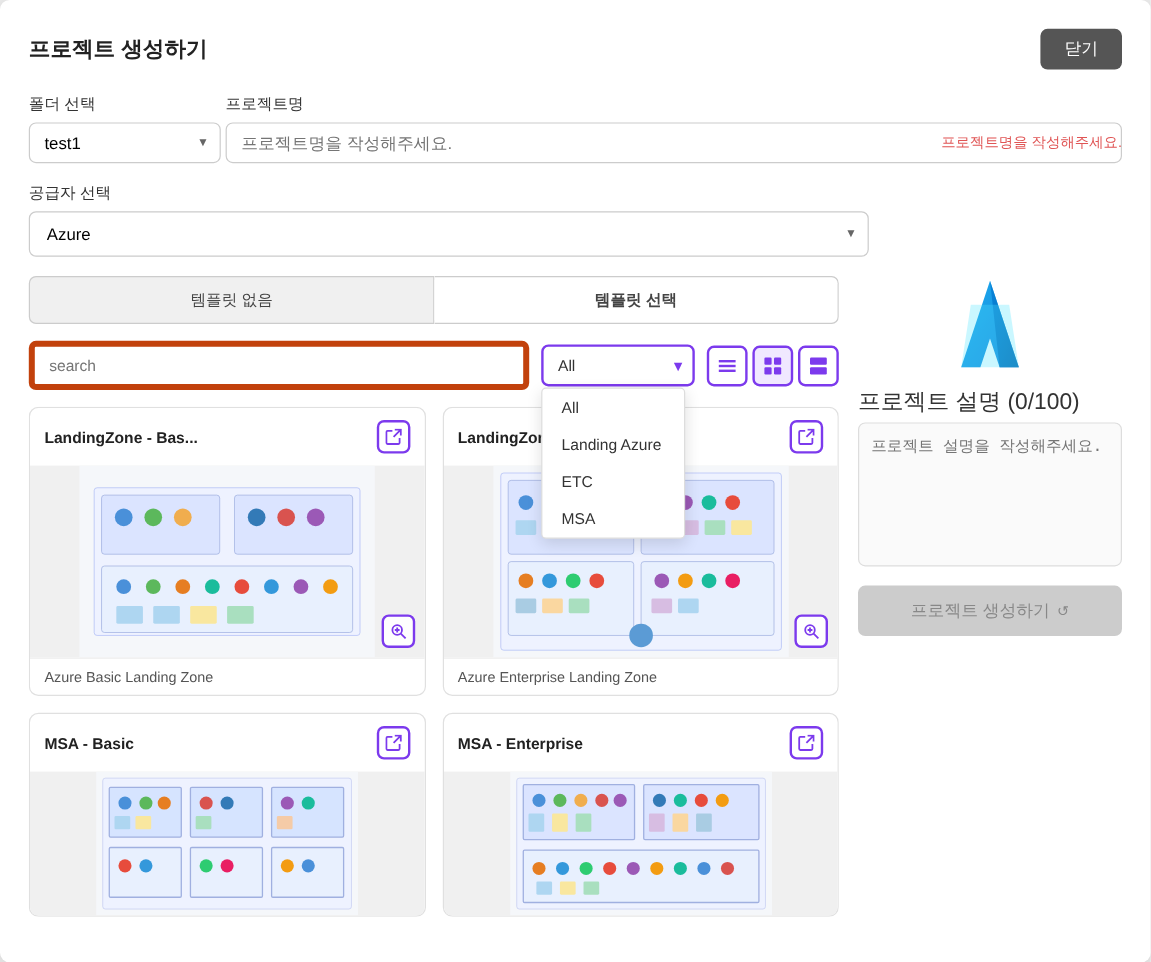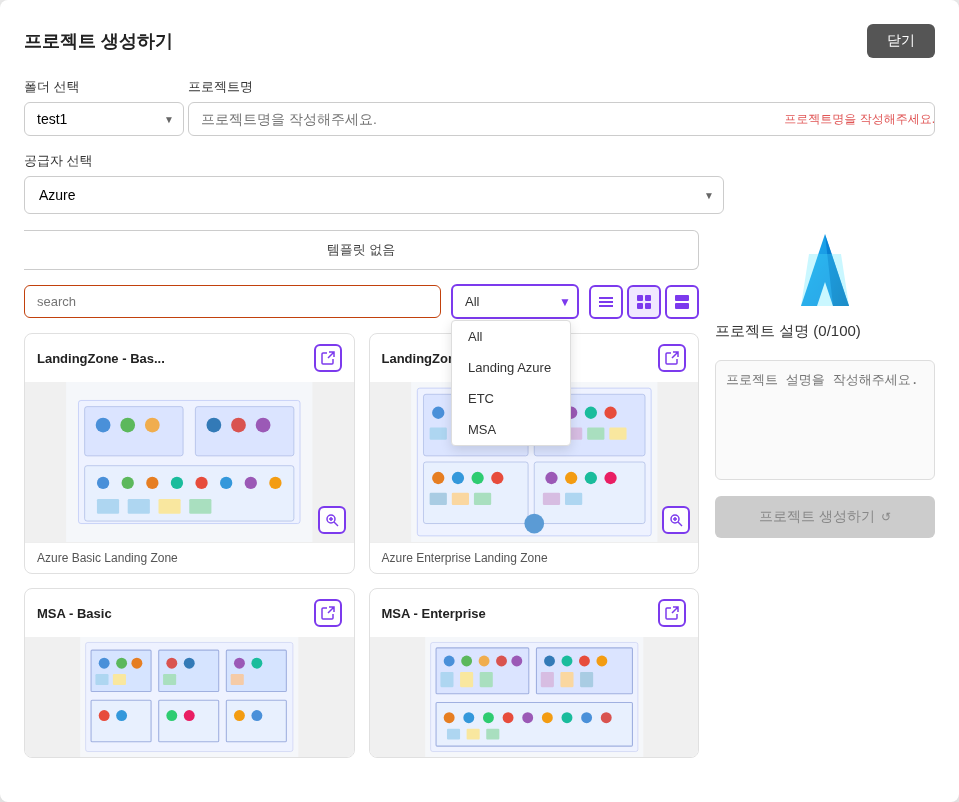--- a/index.html
+++ b/index.html
@@ -124,25 +124,25 @@
       display: flex;
       flex-direction: column;
       align-items: center;
     }
     .azure-logo {
       width: 80px;
       height: 80px;
       margin-bottom: 12px;
     }
     .right-panel-title {
-      font-size: 15px;
+      font-size: 19px;
       color: #333;
       font-weight: 500;
       align-self: flex-start;
-      margin-bottom: 19px;
+      margin-bottom: 4px;
     }
     .desc-textarea {
       width: 100%;
       height: 120px;
       border: 1px solid #ddd;
       border-radius: 6px;
       padding: 10px;
       font-size: 13px;
       color: #bbb;
       resize: none;
@@ -173,21 +173,21 @@
     }
     .search-filter-row {
       display: flex;
       align-items: center;
       gap: 10px;
       margin-bottom: 14px;
     }
     .search-input {
       flex: 1;
       padding: 8px 12px;
-      border: 1px solid #c2410c;
+      border: 5px solid #c2410c;
       border-radius: 6px;
       font-size: 13px;
       outline: none;
     }
     .filter-select-wrap {
       position: relative;
     }
     .filter-select {
       padding: 8px 32px 8px 12px;
       border: 2px solid #7c3aed;
@@ -387,20 +387,21 @@
       </select>
     </div>
   </div>
 
   <div class="main-content">
 
     <div class="left-panel">
 
       <div class="template-tabs">
         <div class="template-tab">템플릿 없음</div>
+        <div class="template-tab" style="background:#fff; font-weight:600;">템플릿 선택</div>
       </div>
 
       <div class="search-filter-row">
         <input class="search-input" type="text" placeholder="search" style="">
         <div class="filter-select-wrap" style="position:relative;">
           <select class="filter-select">
             <option>All</option>
             <option>Landing Zone</option>
             <option>MSA</option>
             <option>ETC</option>

